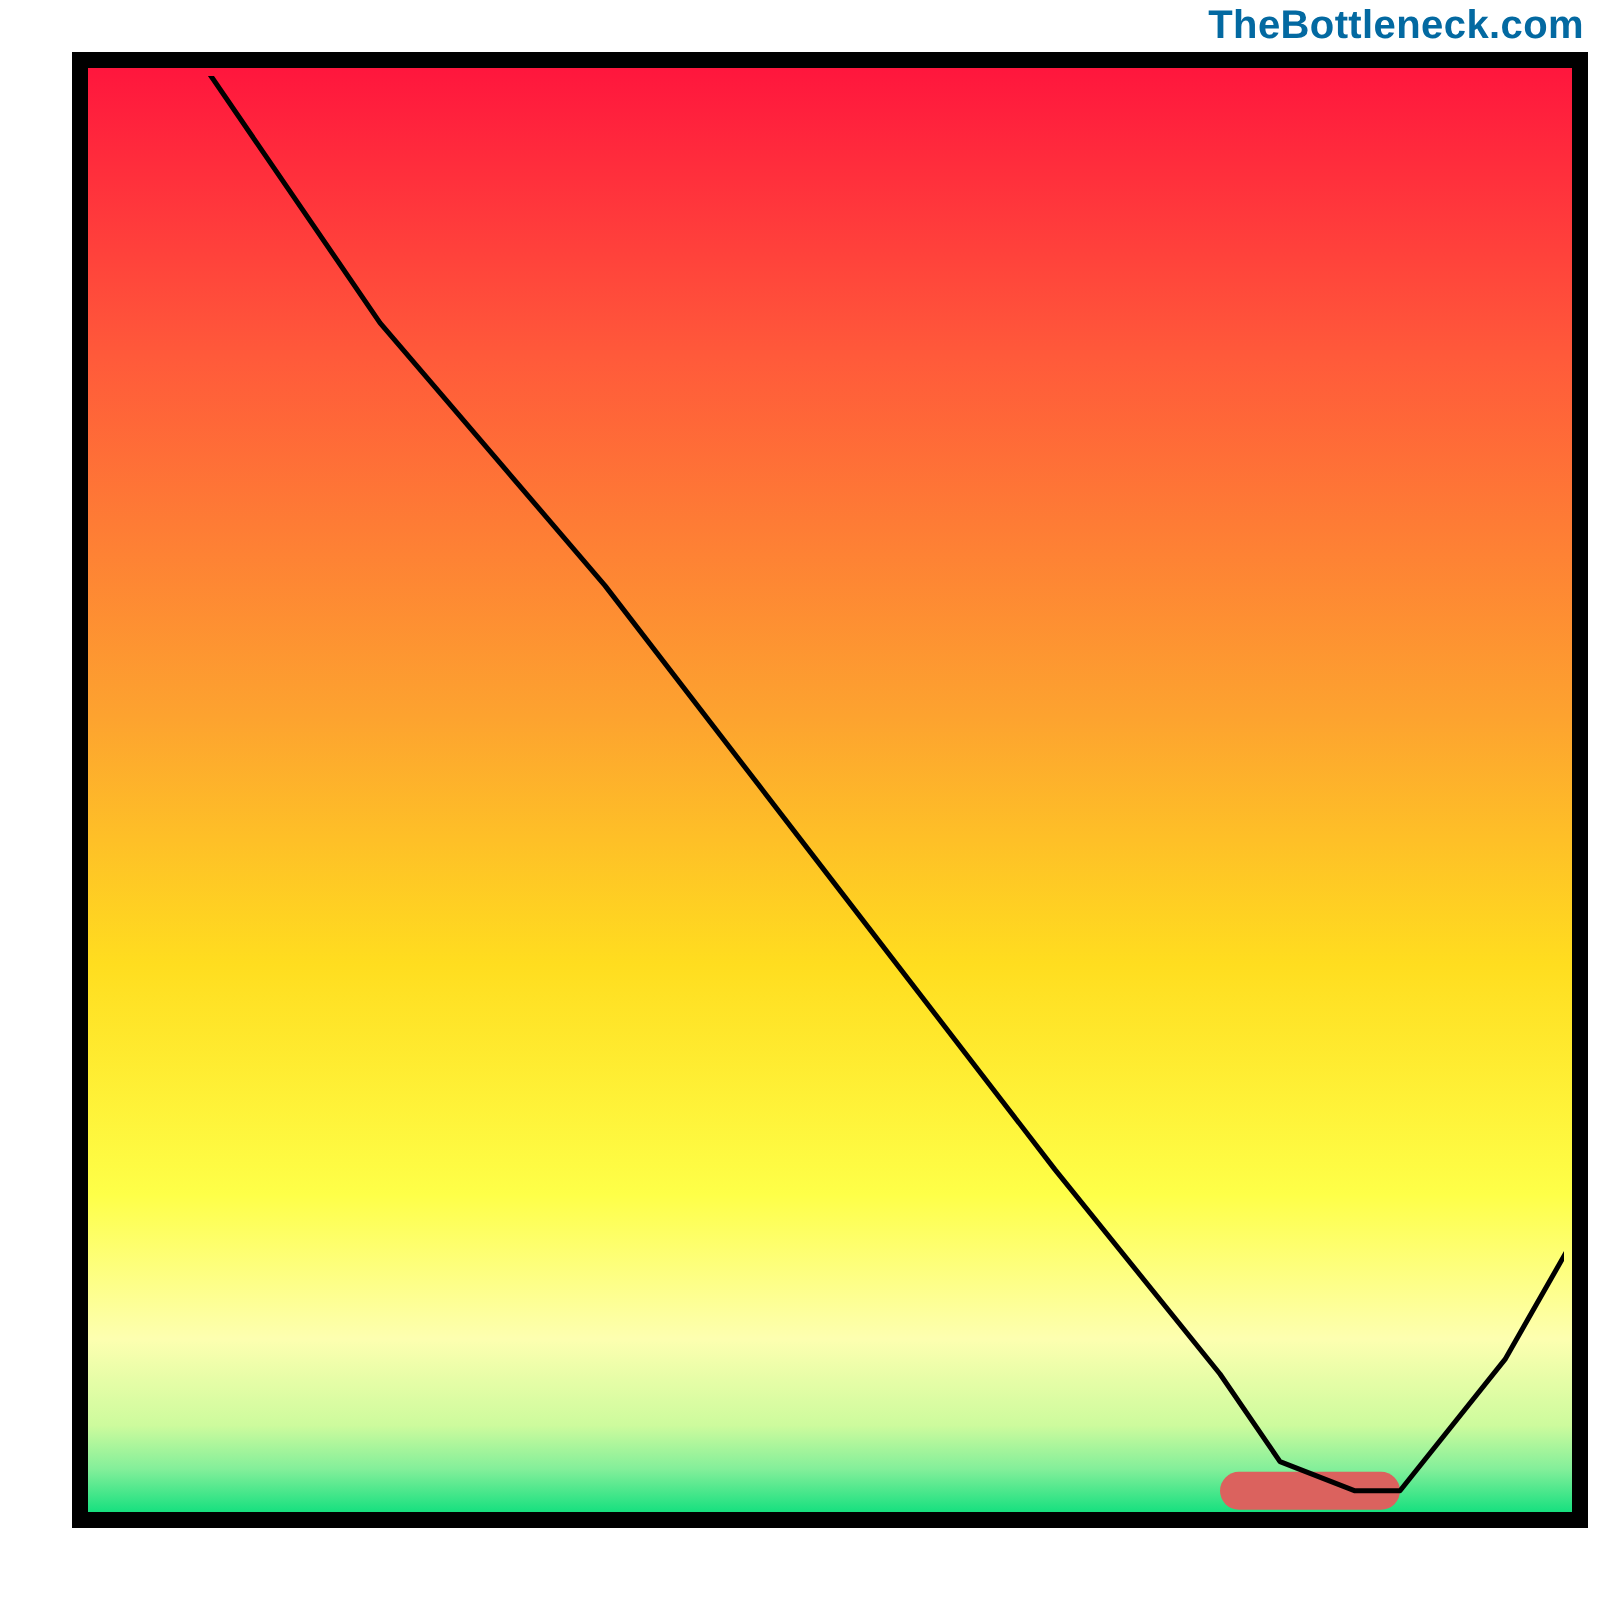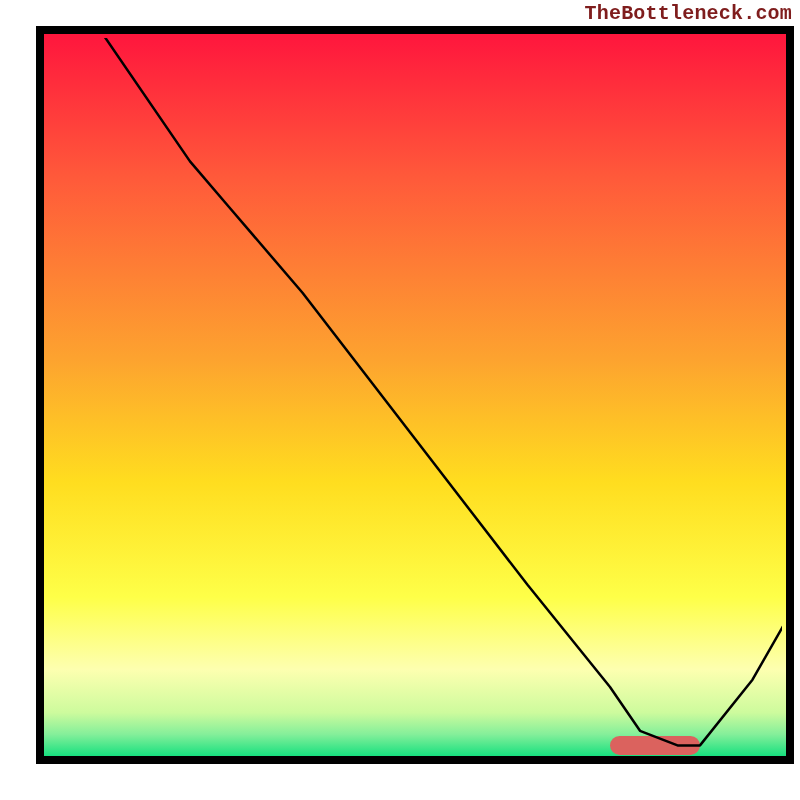--- a/index.html
+++ b/index.html
@@ -15,24 +15,24 @@
     left: 0;
     top: 0;
     width: 800px;
     height: 800px;
     box-sizing: border-box;
   }
   .attribution {
     position: absolute;
     right: 8px;
     top: 2px;
-    font-family: Liberation Mono, monospace;
+    font-family: Liberation Sans, sans-serif;
     font-size: 20px;
     font-weight: 600;
-    color: #7f1d1d;
+    color: #0369a1;
     letter-spacing: 0.2px;
   }
 </style>
 </head>
 <body>
 
 <div class="frame">
   <div class="attribution">TheBottleneck.com</div>
 
   <svg id="chart-svg" width="800" height="800" viewBox="0 0 800 800" preserveAspectRatio="none">

